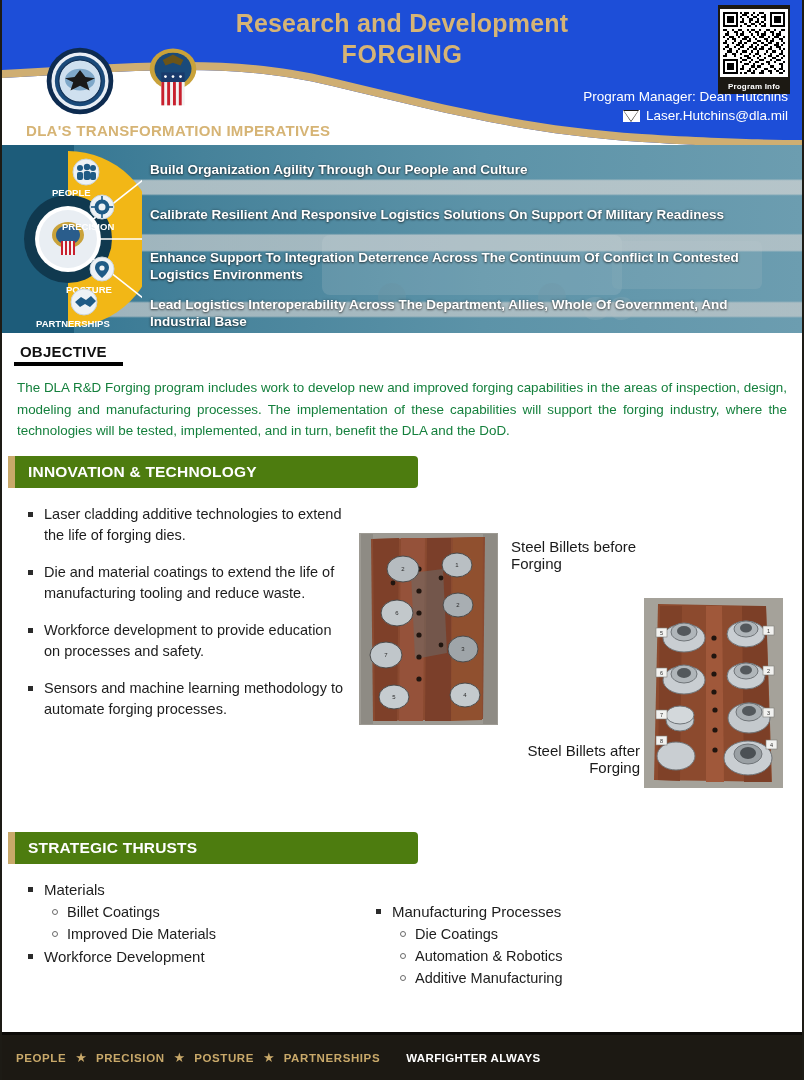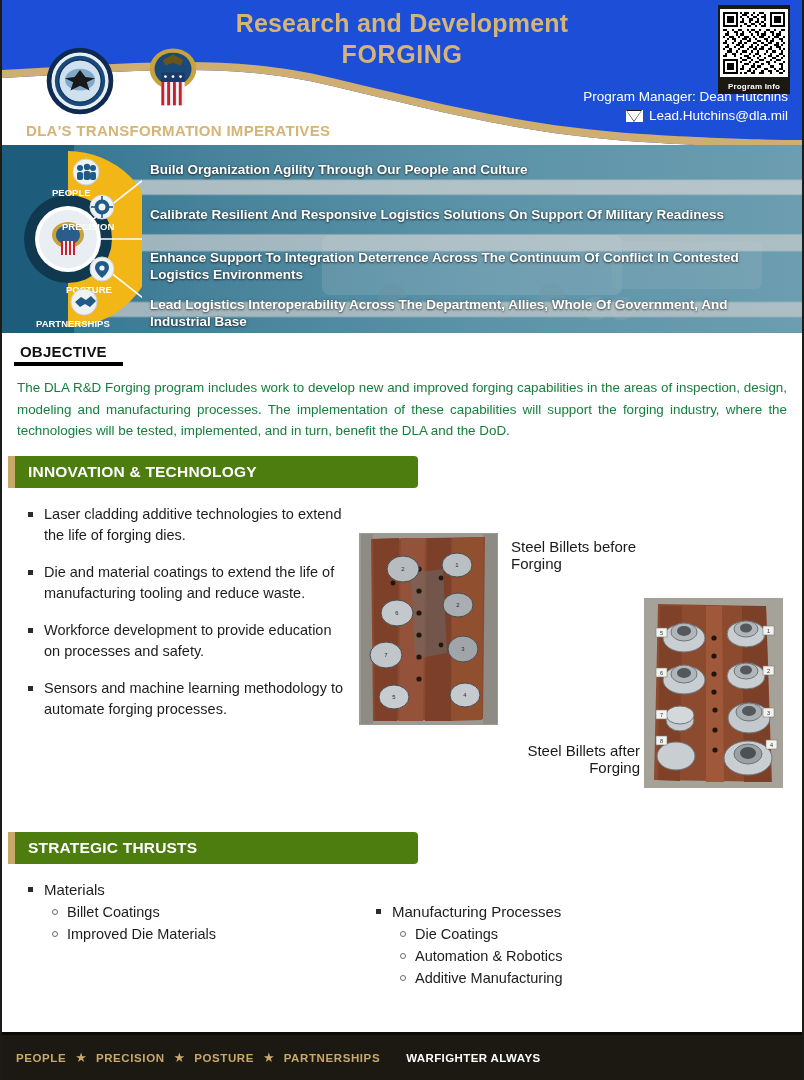--- a/index.html
+++ b/index.html
@@ -148,21 +148,21 @@
         <circle cx="34" cy="46" r="2"></circle>
           <circle cx="45" cy="46" r="2"></circle>
           <circle cx="56" cy="46" r="2"></circle>
       </g>
     </svg>
 
     <div class="pm-block">
       <div class="pm-line">Program Manager: Dean Hutchins</div>
       <div class="pm-mail">
         <span class="env"></span>
-        <span class="pm-line">Lead.Hutchins@dla.mil</span>
+        <span class="pm-line">Laser.Hutchins@dla.mil</span>
       </div>
     </div>
 
     <div class="qr-wrap">
       <svg class="qr" viewBox="0 0 29 29" shape-rendering="crispEdges">
         <rect width="29" height="29" fill="#fff"></rect>
         <g fill="#000">
           <rect x="0" y="0" width="7" height="1"></rect>
             <rect x="0" y="6" width="7" height="1"></rect>
           <rect x="0" y="0" width="1" height="7"></rect>
@@ -588,20 +588,24 @@
         <span class="tx">Materials</span>
       </div>
       <div class="t-sub">
         <span class="ci"></span>
         <span class="tx">Billet Coatings</span>
       </div>
       <div class="t-sub">
         <span class="ci"></span>
         <span class="tx">Improved Die Materials</span>
       </div>
+      <div class="t-bullet">
+        <span class="sq"></span>
+        <span class="tx">Workforce Development</span>
+      </div>
     </div>
 
     <div class="col col-r">
       <div class="t-bullet">
         <span class="sq"></span>
         <span class="tx">Manufacturing Processes</span>
       </div>
       <div class="t-sub">
         <span class="ci"></span>
         <span class="tx">Die Coatings</span>

